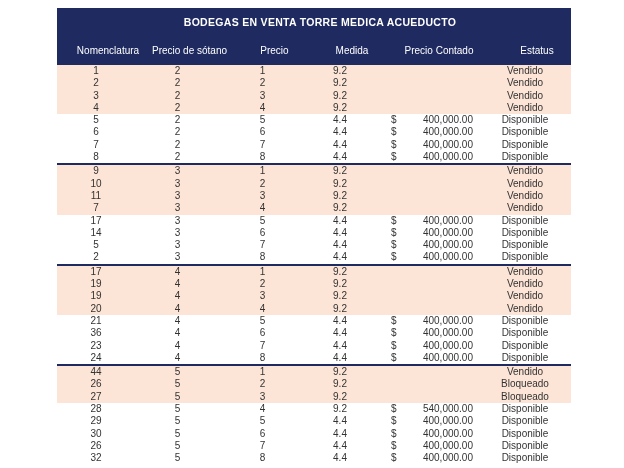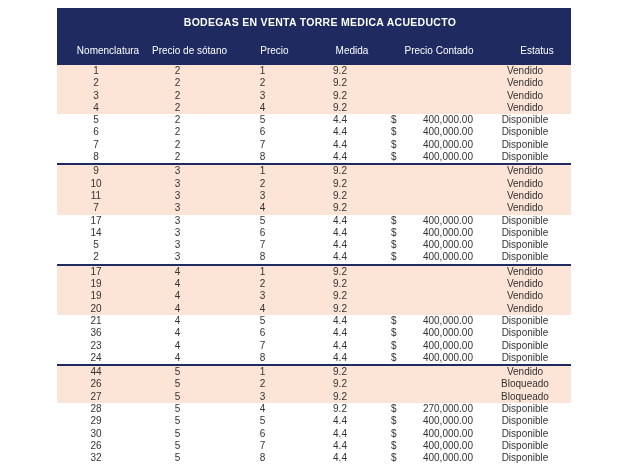--- a/index.html
+++ b/index.html
@@ -373,21 +373,21 @@
         </div>
         <div class="cell">Bloqueado</div>
       </div>
       <div class="grid row">
         <div class="cell">28</div>
         <div class="cell">5</div>
         <div class="cell">4</div>
         <div class="cell">9.2</div>
         <div class="cell c-precio">
           <span>$</span>
-          <span>270,000.00</span>
+          <span>540,000.00</span>
         </div>
         <div class="cell">Disponible</div>
       </div>
       <div class="grid row">
         <div class="cell">29</div>
         <div class="cell">5</div>
         <div class="cell">5</div>
         <div class="cell">4.4</div>
         <div class="cell c-precio">
           <span>$</span>

